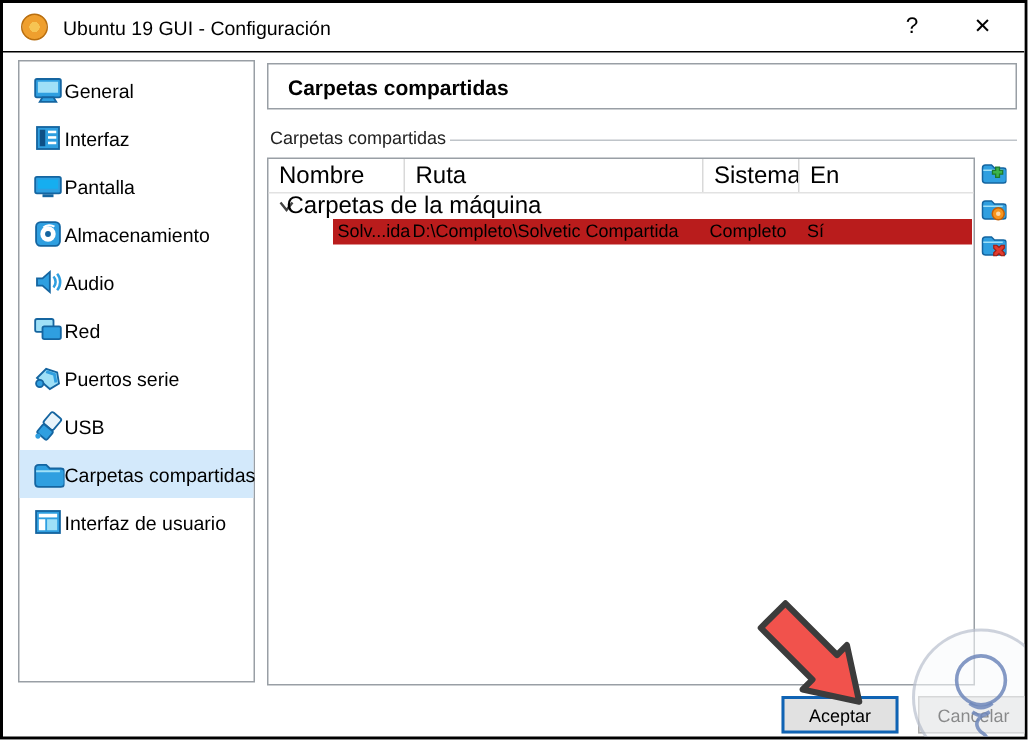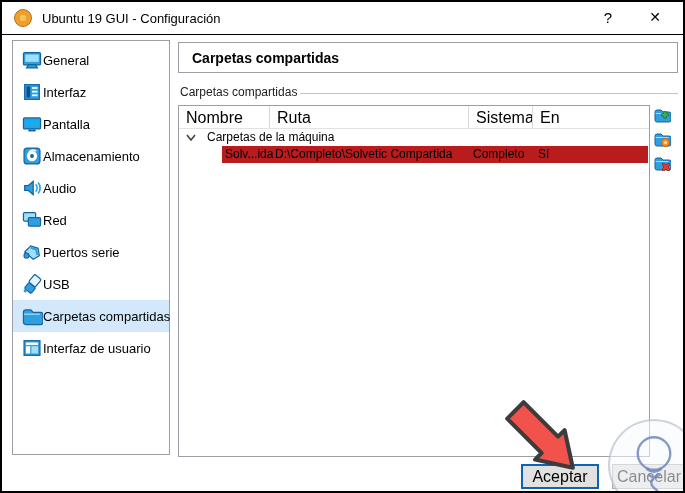--- a/index.html
+++ b/index.html
@@ -31,30 +31,30 @@
   .group-label{position:absolute;left:178px;top:83px;font-size:12px;color:#222;background:#fff;padding-right:4px;}
   .group-line{position:absolute;left:298px;top:91px;width:378px;height:0;border-top:1px solid #bfc4c9;}
   
   .table{position:absolute;left:176px;top:103px;width:472px;height:352px;border:1px solid #999fa5;
     box-sizing:border-box;background:#fff;}
   .thead{position:absolute;left:0;top:0;right:0;height:22px;border-bottom:1px solid #e2e2e2;display:flex;}
   .th{box-sizing:border-box;border-right:1px solid #d9d9d9;padding:3px 0 0 7px;font-size:16px;white-space:nowrap;overflow:hidden;}
   .th:last-child{border-right:none;}
   .row-group{position:absolute;left:0;top:23px;right:0;height:17px;line-height:17px;}
   .chev{position:absolute;left:6px;top:1px;width:12px;height:15px;}
-  .row-group .lbl{position:absolute;left:28px;top:0;font-size:12px;white-space:nowrap;}
+  .row-group .lbl{position:absolute;left:12px;top:0;font-size:16px;white-space:nowrap;}
   .row-sel{position:absolute;left:43px;top:40px;width:426px;height:17px;line-height:17px;background:#b91c1c;}
   .cell{position:absolute;top:0;font-size:12px;white-space:nowrap;}
   .c-nombre{left:3px;}  .c-ruta{left:53px;}  .c-acceso{left:251px;} .c-auto{left:316px;}
   
   .fa-col{position:absolute;left:651px;top:104px;width:18px;}
   .fa-btn{width:18px;height:18px;margin-bottom:6px;cursor:pointer;}
   .fa-btn svg{width:18px;height:18px;display:block;}
   
-  .btn{position:absolute;top:462px;height:25px;background:#e1e1e1;font-size:16px;
+  .btn{position:absolute;top:462px;height:25px;background:#e1e1e1;font-size:12px;
     display:flex;align-items:center;justify-content:center;box-sizing:border-box;cursor:pointer;}
   .btn-accept{left:519px;width:78px;border:2px solid #0f63b4;}
   .btn-cancel{left:610px;width:74px;border:1px solid #adadad;}
   
   .arrow{position:absolute;left:497px;top:392px;width:82px;height:74px;pointer-events:none;}
   
   .watermark{position:absolute;left:606px;top:417px;width:92px;height:92px;border-radius:50%;
     background:rgba(248,250,252,0.55);border:2px solid rgba(150,160,180,0.45);box-sizing:border-box;pointer-events:none;}
   .watermark svg{width:100%;height:100%;}
 </style>

